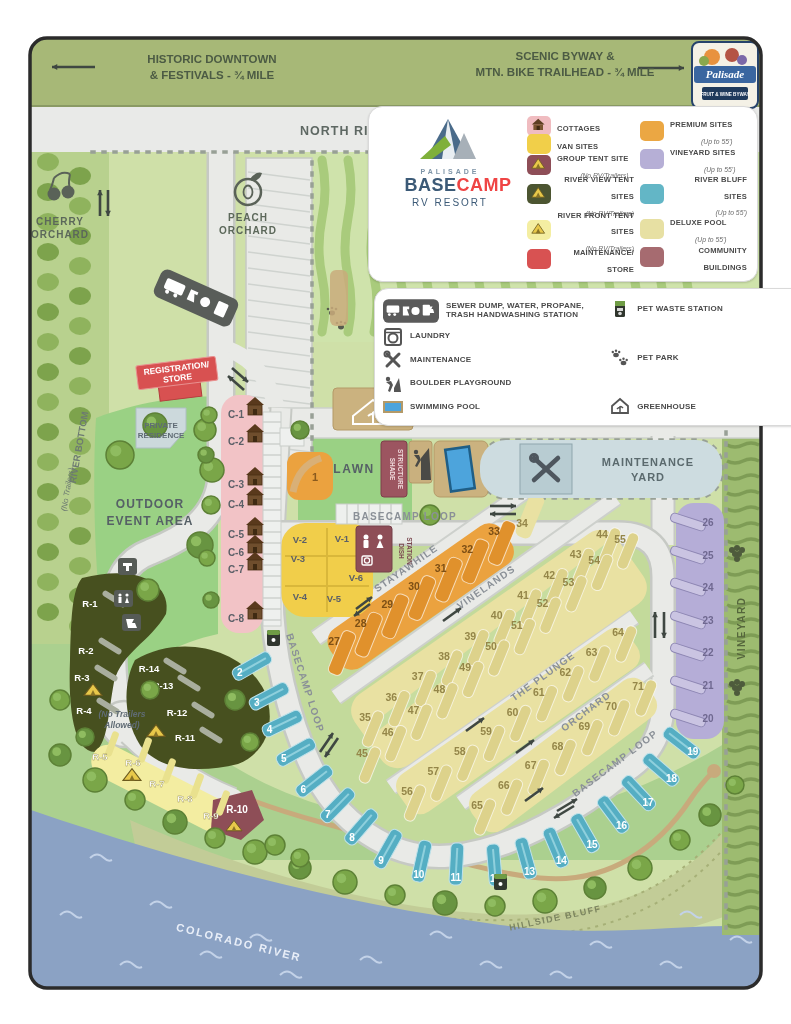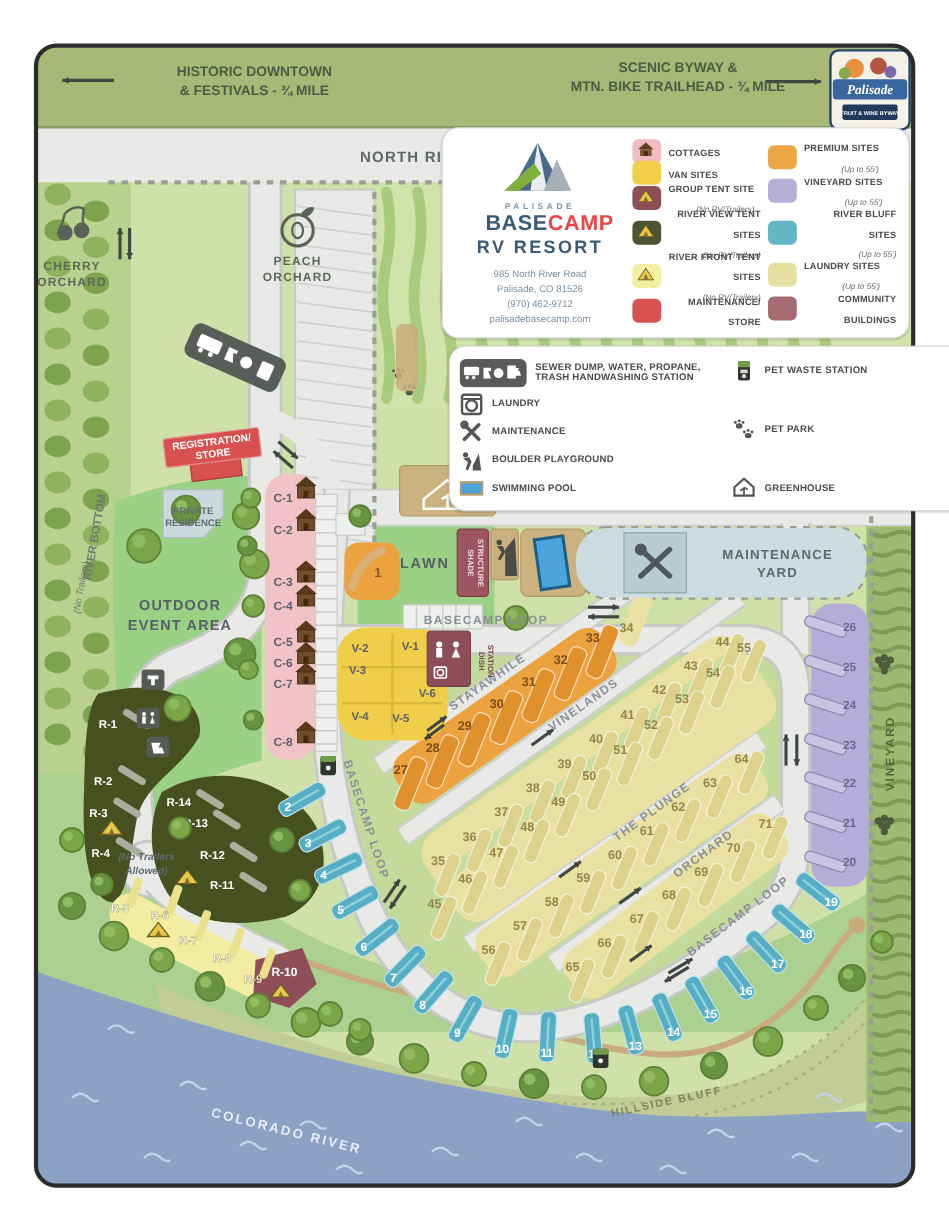--- a/index.html
+++ b/index.html
@@ -7,21 +7,21 @@
   #stage{position:relative;width:791px;height:1024px;background:#ffffff;overflow:hidden;}
   #mapsvg{position:absolute;left:0;top:0;}
   .panel{position:absolute;background:#ffffff;border:1px solid #d9d9d9;border-radius:14px;
          box-shadow:0 1px 2px rgba(0,0,0,.15);box-sizing:border-box;}
   #legend1{left:368px;top:106px;width:390px;height:176px;display:flex;padding:8px 10px;gap:6px;}
   #legend2{left:374px;top:288px;width:436px;height:138px;display:flex;padding:8px 10px 6px 8px;gap:10px;}
   .brandcol{width:142px;text-align:center;padding-top:2px;}
   .brand-palisade{font-size:7px;letter-spacing:3px;color:#7f95a8;font-weight:bold;margin-top:1px;}
   .brand-name{font-size:18px;font-weight:900;letter-spacing:.5px;margin-top:0px;}
   .brand-name .b{color:#3c5a77;margin-left:16px;} .brand-name .c{color:#ef4444;}
-  .brand-sub{font-size:15px;font-weight:bold;letter-spacing:2px;color:#3c5a77;margin-top:1px;}
+  .brand-sub{font-size:10px;font-weight:normal;letter-spacing:2px;color:#3c5a77;margin-top:1px;}
   .addr{font-size:8px;color:#7b8ea0;line-height:1.55;margin-top:8px;}
   .lcol{flex:1;display:flex;flex-direction:column;justify-content:space-between;padding:2px 0;}
   .lrow{display:flex;align-items:center;gap:6px;min-height:18px;}
   .swatch{width:24px;height:20px;border-radius:5px;flex:0 0 auto;position:relative;}
   .swatch svg{position:absolute;left:3px;top:2px;width:18px;height:16px;}
   .ltext{line-height:1.05;text-align:right;}
   .llabel{font-size:7.6px;font-weight:bold;color:#4a4a4a;letter-spacing:.2px;}
   .lnote{font-size:6.8px;font-style:italic;color:#6a6a6a;}
   .arow{display:flex;align-items:center;gap:7px;min-height:20px;}
   .aicon{flex:0 0 auto;display:flex;align-items:center;justify-content:center;}
@@ -985,26 +985,20 @@
   <div class="brandcol">
     <svg width="64" height="46" viewBox="0 0 64 46">
       <polygon points="30,2 8,42 52,42" fill="#4a6b8a"></polygon>
       <polygon points="30,2 24,42 38,42" fill="#e9eef2"></polygon>
       <polygon points="46,16 35,42 58,42" fill="#a7b0b8"></polygon>
       <polygon points="2,42 27,19 33,28 14,42" fill="#7fb03a"></polygon>
     </svg>
     <div class="brand-palisade">PALISADE</div>
     <div class="brand-name"><span class="b">BASE</span><span class="c">CAMP</span></div>
     <div class="brand-sub">RV RESORT</div>
-    <div class="addr">
-      <div>985 North River Road</div>
-      <div>Palisade, CO 81526</div>
-      <div>(970) 462-9712</div>
-      <div>palisadebasecamp.com</div>
-    </div>
   </div>
   <div class="lcol" id="lsl">
         <div class="lrow">
           <span class="swatch" style="background:#f0bcc0">
             <svg viewBox="0 0 20 20" width="18" height="16">
               <polygon points="9,1 1,8 17,8" fill="#5d3f22"></polygon>
               <rect x="3" y="8" width="12" height="7" fill="#7a5530"></rect>
               <rect x="7" y="10" width="4" height="5" fill="#3f2a12"></rect>
             </svg>
           </span>
@@ -1063,21 +1057,21 @@
   <span class="ltext"><span class="llabel">VINEYARD SITES</span>
   <br><span class="lnote">(Up to 55')</span></span>
         </div>
         <div class="lrow">
           <span class="swatch" style="background:#63b6c6"></span>
   <span class="ltext"><span class="llabel">RIVER BLUFF SITES</span>
   <br><span class="lnote">(Up to 55')</span></span>
         </div>
         <div class="lrow">
           <span class="swatch" style="background:#e7e0a3"></span>
-  <span class="ltext"><span class="llabel">LAUNDRY SITES</span>
+  <span class="ltext"><span class="llabel">DELUXE POOL</span>
   <br><span class="lnote">(Up to 55')</span></span>
         </div>
         <div class="lrow">
           <span class="swatch" style="background:#a66b70"></span>
   <span class="ltext"><span class="llabel">COMMUNITY BUILDINGS</span>
   </span>
         </div>
       </div>
 </div>
 

